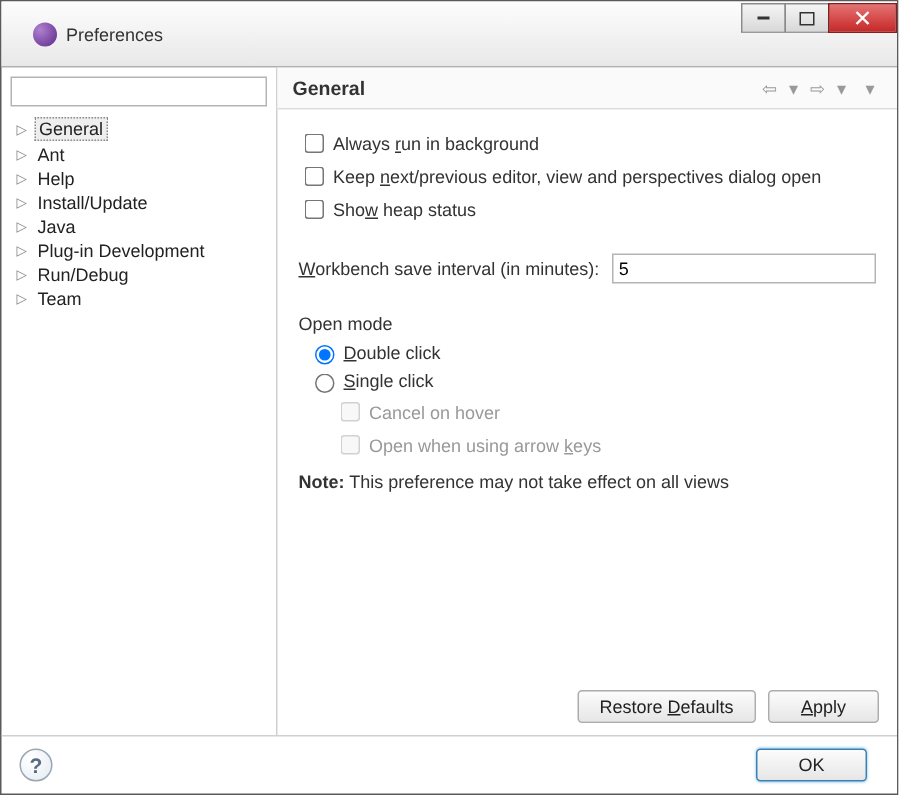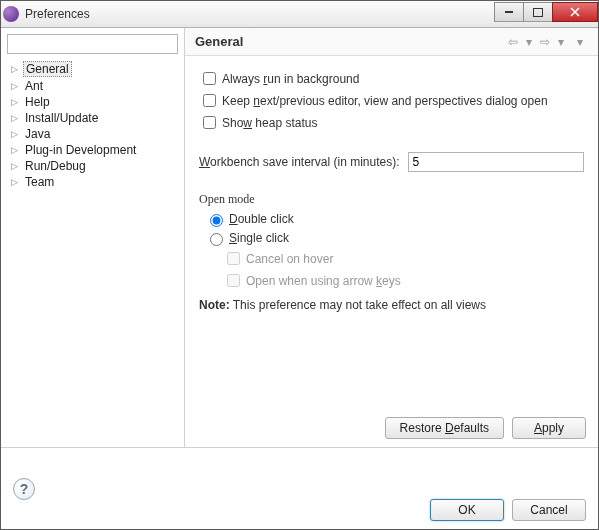--- a/index.html
+++ b/index.html
@@ -5,25 +5,25 @@
 * { box-sizing: border-box; font-family: "Segoe UI", Tahoma, sans-serif; font-size: 12px; }
 html, body { margin: 0; padding: 0; }
 .window {
   width: 599px; height: 530px;
   background: #fff;
   border: 1px solid #5a5a5a;
   display: flex; flex-direction: column;
   box-shadow: 0 0 8px rgba(0,0,0,0.3);
 }
 .titlebar {
-  height: 27px;
+  height: 44px;
   background: linear-gradient(#fdfdfd, #e8e8e8);
   border-bottom: 1px solid #b0b0b0;
   display: flex; align-items: center;
-  padding-left: 2px;
+  padding-left: 21px;
 }
 .titlebar .icon {
   width: 16px; height: 16px; margin-right: 6px;
   border-radius: 50%;
   background: radial-gradient(circle at 30% 30%, #b080d0, #5a2a8a);
   display: inline-block;
 }
 .titlebar .title { flex: 1; color: #333; }
 .winbtns { display: flex; height: 100%; }
 .winbtn {
@@ -92,39 +92,38 @@
 }
 .content { padding: 10px 14px; flex:1; overflow:auto; color:#333; }
 .chk-row { display:flex; align-items:center; margin: 3px 0; }
 .chk-row input[type=checkbox] { margin-right:6px; width:13px; height:13px; }
 .chk-row.disabled { color:#999; }
 .field-row { display:flex; align-items:center; margin: 20px 0; }
 .field-row label { margin-right: 8px; }
 .field-row input[type=text] {
   flex:1; border:1px solid #b4b4b4; padding:2px 4px; height:20px;
 }
-.group-label { margin-top:10px; margin-bottom:4px;font-family:Liberation Serif, serif; }
+.group-label { margin-top:10px; margin-bottom:4px; }
 .radio-row { display:flex; align-items:center; margin:3px 0 3px 6px; }
 .radio-row input { margin-right:6px; }
 .indent { margin-left: 24px; }
 .note { margin-top:8px; }
 .note b { font-weight:bold; }
 .action-row {
   padding: 8px 12px;
   display:flex; justify-content:flex-end; gap:8px;
 }
 .btn {
   min-width: 74px;
   padding: 3px 14px;
   border: 1px solid #acacac;
   background: linear-gradient(#fcfcfc, #e6e6e6);
   border-radius: 3px;
   text-align:center;
   color:#222;
-  margin-top:43px;
 }
 .btn.default {
   border: 1px solid #3c7fb1;
   box-shadow: 0 0 2px #6fb7e8;
 }
 .bottom {
   border-top:1px solid #d0d0d0;
   padding: 8px 12px;
   display:flex; align-items:center;
 }
@@ -253,15 +252,14 @@
         <div class="btn"><u class="mn">A</u><span>pply</span></div>
       </div>
     </div>
   </div>
 
   <div class="bottom">
     <div class="help">?</div>
     <div class="spacer"></div>
     <div class="btn default">OK</div>
     <div style="width:8px"></div>
-    <div class="btn">Cancel</div>
   </div>
 </div>
 
 </body></html>

